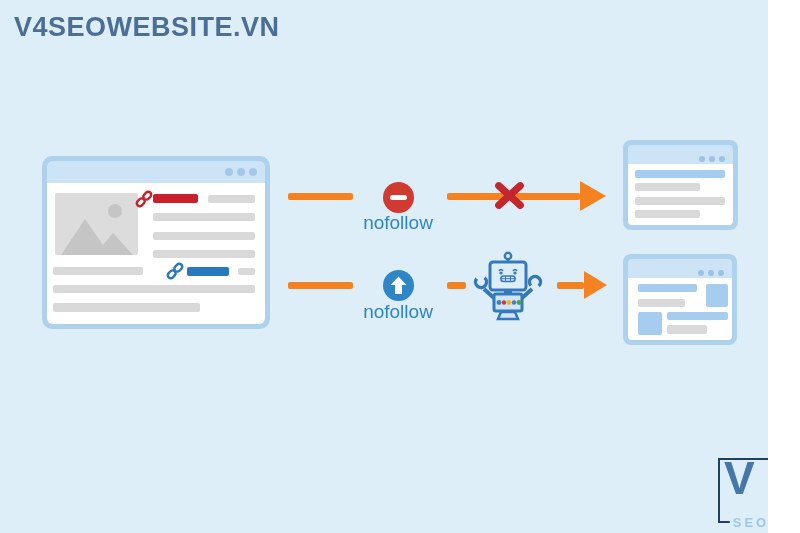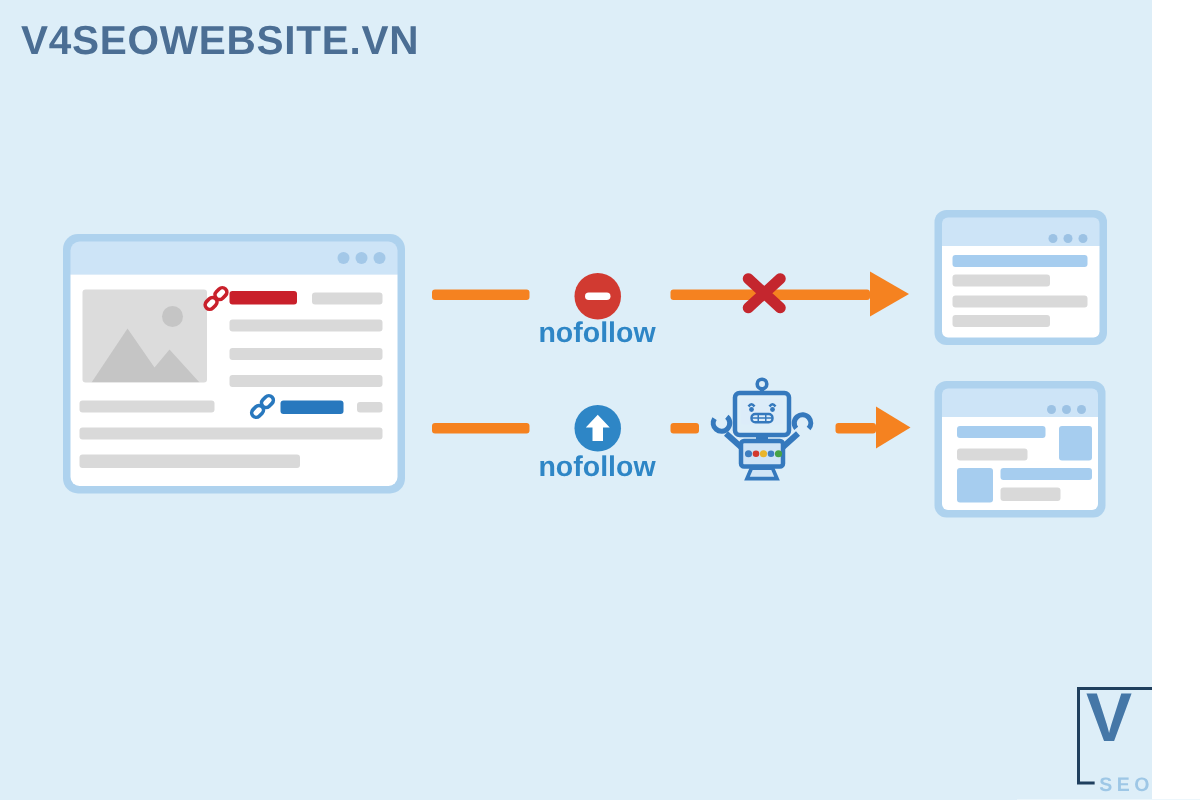--- a/index.html
+++ b/index.html
@@ -58,21 +58,21 @@
     border-top:15px solid transparent; border-bottom:15px solid transparent;
     border-left:26px solid var(--orange,#f58220); }
 
   .badge { position:absolute; width:31px; height:31px; border-radius:50%;
            display:flex; align-items:center; justify-content:center; }
   .badge.no { background:var(--circle_red,#d13a31); }
   .badge.do { background:var(--circle_blue,#2e86c6); }
   .minus-bar { width:17px; height:5px; border-radius:2.5px; background:#ffffff; }
 
   .flow-label { position:absolute; width:92px; text-align:center;
-                font-size:19px; font-weight:700; color:var(--circle_blue,#2e86c6); }
+                font-size:19px; font-weight:400; color:var(--circle_blue,#2e86c6); }
 
   .x-mark { position:absolute; left:492px; top:178px; }
 
   
   .r-st   { stroke:var(--robot,#3579bd); fill:none; }
   .r-fill { fill:var(--robot,#3579bd); }
   .r-body { fill:var(--robot_fill,#cfe4f6); stroke:var(--robot,#3579bd); }
   .r-scr  { fill:var(--robot_screen,#dcecf9); }
   .d-blue   { fill:var(--dot_blue,#3f7fc0); }
   .d-red    { fill:var(--dot_red,#d2392f); }

